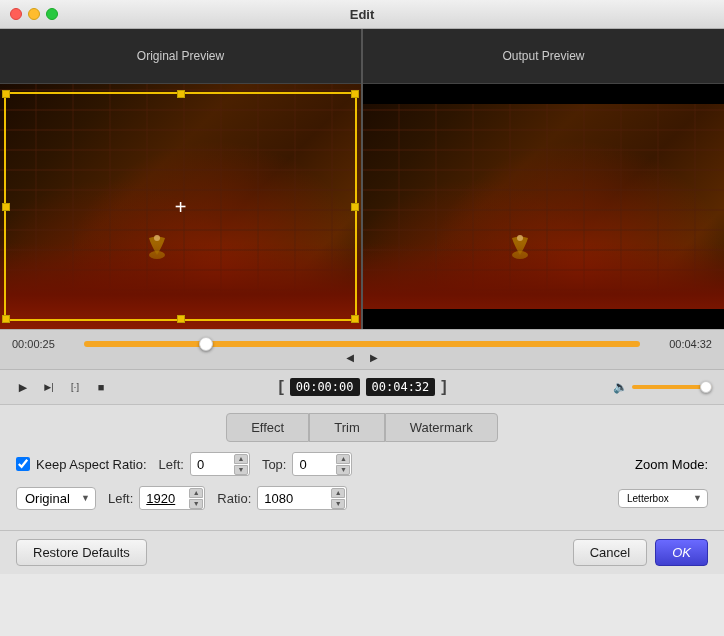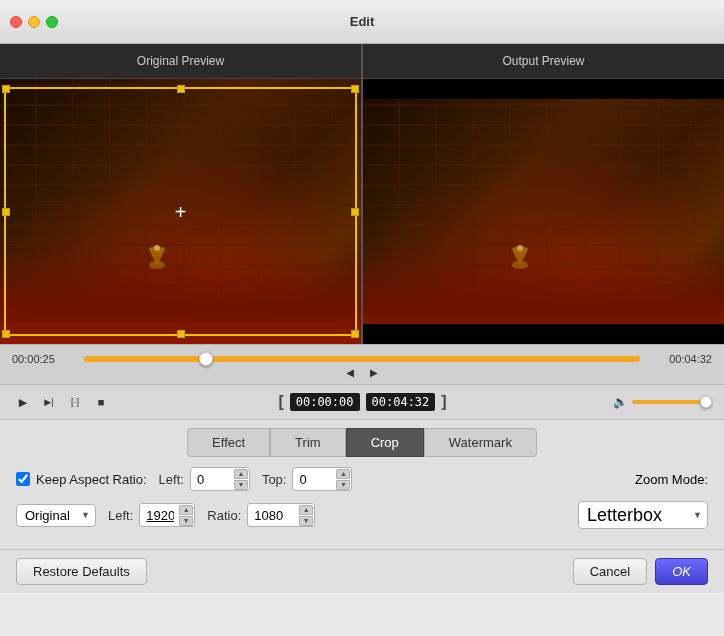--- a/index.html
+++ b/index.html
@@ -8,21 +8,21 @@
       background: #e8e8e8;
       width: 724px;
       height: 636px;
       overflow: hidden;
       font-size: 13px;
       color: #1a1a1a;
     }
 
     .title-bar {
       background: linear-gradient(to bottom, #f0f0f0, #d8d8d8);
-      height: 44px;
+      height: 29px;
       display: flex;
       align-items: center;
       justify-content: center;
       border-bottom: 1px solid #b0b0b0;
       position: relative;
     }
     .title-bar-buttons {
       position: absolute;
       left: 10px;
       display: flex;
@@ -50,21 +50,21 @@
     }
     .preview-pane {
       flex: 1;
       display: flex;
       flex-direction: column;
     }
     .preview-label {
       background: #2a2a2a;
       color: #ccc;
       text-align: center;
-      padding: 10px 0;
+      padding: 20px 0;
       font-size: 12px;
       border-bottom: 1px solid #444;
     }
     .preview-divider {
       width: 2px;
       background: #555;
     }
     .preview-canvas {
       flex: 1;
       position: relative;
@@ -421,21 +421,21 @@
       display: inline-flex;
       align-items: center;
       margin-left: auto;
     }
     .zoom-select {
       appearance: none;
       background: #fff;
       border: 1px solid #b0b0b0;
       border-radius: 4px;
       padding: 3px 24px 3px 8px;
-      font-size: 18px;
+      font-size: 10px;
       cursor: pointer;
       min-width: 90px;
     }
 
     
     .bottom-bar {
       background: #e0e0e0;
       padding: 8px 16px;
       display: flex;
       align-items: center;
@@ -553,21 +553,20 @@
     <span class="volume-icon">🔈</span>
     <div class="volume-track">
       <div class="volume-thumb"></div>
     </div>
   </div>
 </div>
 
 <div class="tabs-area">
   <button class="tab-btn">Effect</button>
   <button class="tab-btn">Trim</button>
-  <button class="tab-btn active">Crop</button>
   <button class="tab-btn">Watermark</button>
 </div>
 
 <div class="controls-area">
 
   <div class="controls-row">
     <div class="checkbox-group">
       <input type="checkbox" id="keepAspect" checked="" style="">
       <label for="keepAspect">Keep Aspect Ratio:</label>
     </div>
@@ -604,32 +603,32 @@
         <option>16:9</option>
         <option>4:3</option>
         <option>1:1</option>
       </select>
       <span class="select-arrow">▼</span>
     </div>
 
     <div class="field-group">
       <span class="field-label">Left:</span>
       <div class="number-input-wrap">
-        <input type="text" class="number-input" value="1920" style="width: 56px; text-decoration: underline;">
+        <input type="text" class="number-input" value="1920" style="width: 66px; text-decoration: underline;">
         <div class="stepper">
           <div class="stepper-up">▲</div>
           <div class="stepper-down">▼</div>
         </div>
       </div>
     </div>
 
     <div class="field-group">
       <span class="field-label">Ratio:</span>
       <div class="number-input-wrap">
-        <input type="text" class="number-input" value="1080" style="width: 68px;">
+        <input type="text" class="number-input" value="1080" style="width: 90px;">
         <div class="stepper">
           <div class="stepper-up">▲</div>
           <div class="stepper-down">▼</div>
         </div>
       </div>
     </div>
 
     <div class="zoom-select-wrap">
       <select class="zoom-select">
         <option>Letterbox</option>

